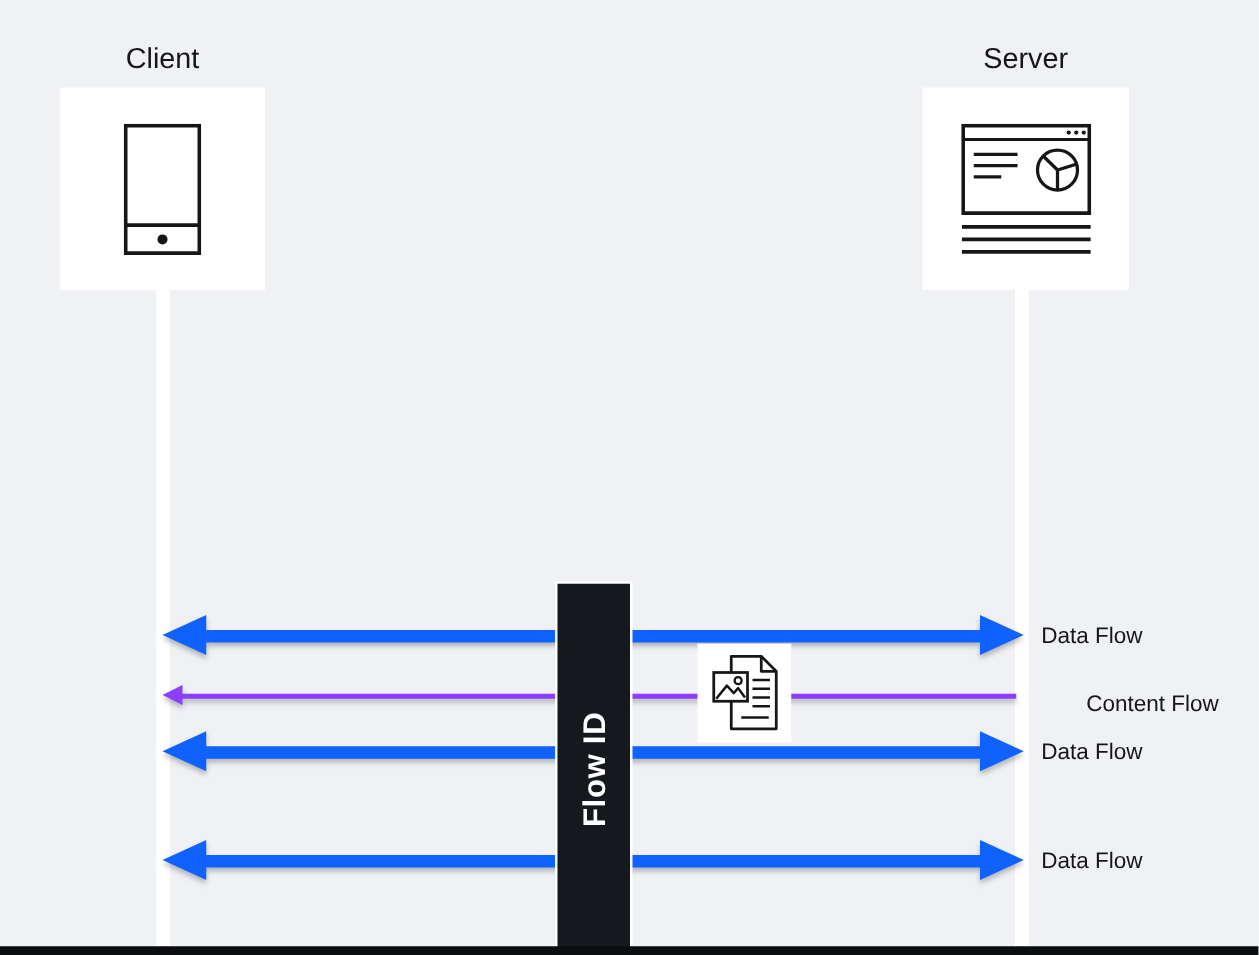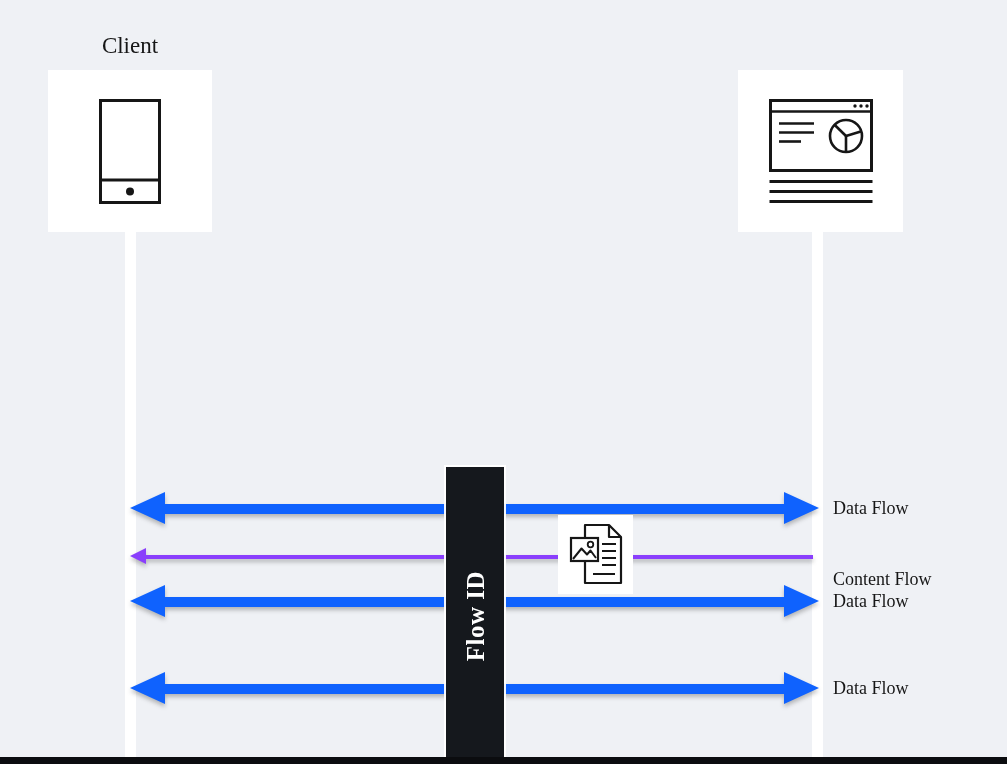--- a/index.html
+++ b/index.html
@@ -1,19 +1,19 @@
 <!DOCTYPE html>
 <html style="--background: #eff1f5; --surface: #ffffff; --ink: #161616; --lifeline-color: #ffffff; --data-flow-color: #0f62fe; --content-flow-color: #8a3ffc; --flow-bar-color: #15181d; --bottom-bar-color: #0b0c0f;"><head>
 <meta charset="utf-8">
 <style>
   html,body{margin:0;padding:0;background:#fff;}
   .canvas{
     position:relative;width:1007px;height:764px;overflow:hidden;
     background:var(--background,#eff1f5);
-    font-family:Liberation Serif, serif;
+    font-family:Liberation Sans, sans-serif;
     color:var(--ink,#161616);
   }
   
   .actor-label{position:absolute;font-size:23px;line-height:26px;text-align:center;color:var(--ink,#161616);}
   #client-label{left:48px;top:33px;width:164px;}
   #server-label{left:738px;top:33px;width:165px;}
   .actor-box{position:absolute;background:var(--surface,#fff);display:flex;align-items:center;justify-content:center;}
   #client-box{left:48px;top:70px;width:164px;height:162px;}
   #server-box{left:738px;top:70px;width:165px;height:162px;}
   
@@ -39,31 +39,32 @@
   
   .flow-bar{position:absolute;left:446px;top:467px;width:58px;height:297px;
     background:var(--flow-bar-color,#15181d);box-shadow:0 0 0 2px rgba(255,255,255,0.95);
     display:flex;align-items:center;justify-content:center;z-index:5;}
   .flow-bar span{transform:rotate(-90deg) translateY(1px);color:#fff;font-size:25px;font-weight:bold;white-space:nowrap;letter-spacing:0.5px;}
   
   .content-icon-box{position:absolute;left:558px;top:515px;width:75px;height:79px;
     background:var(--surface,#fff);z-index:4;display:flex;align-items:center;justify-content:center;}
   
   .flow-label{position:absolute;left:833px;font-size:18px;line-height:26px;white-space:nowrap;color:var(--ink,#161616);z-index:3;}
-  #flow-label-1{top:495px;} #flow-label-2{top:566px;} #flow-label-3{top:588px;} #flow-label-4{top:675px;}
+  #flow-label-1{top:495px;} #flow-label-2{top:550px;margin-left:36px;} #flow-label-3{top:588px;} #flow-label-4{top:675px;}
   
   .bottom-bar{position:absolute;left:0;top:757px;width:1007px;height:7px;background:var(--bottom-bar-color,#0b0c0f);z-index:6;}
   svg{display:block;}
 </style>
 </head>
 <body>
 
 <div class="canvas">
 
   <div class="actor-label" id="client-label">Client</div>
+  <div class="actor-label" id="server-label">Server</div>
 
   <div class="actor-box" id="client-box">
     <svg width="62" height="105" viewBox="0 0 62 105">
       <rect x="1.5" y="1.5" width="59" height="102" fill="#ffffff" stroke="#161616" stroke-width="3"></rect>
       <line x1="1.5" y1="81" x2="60.5" y2="81" stroke="#161616" stroke-width="3"></line>
       <circle cx="31" cy="92.5" r="4" fill="#161616"></circle>
     </svg>
   </div>
 
   <div class="actor-box" id="server-box">

